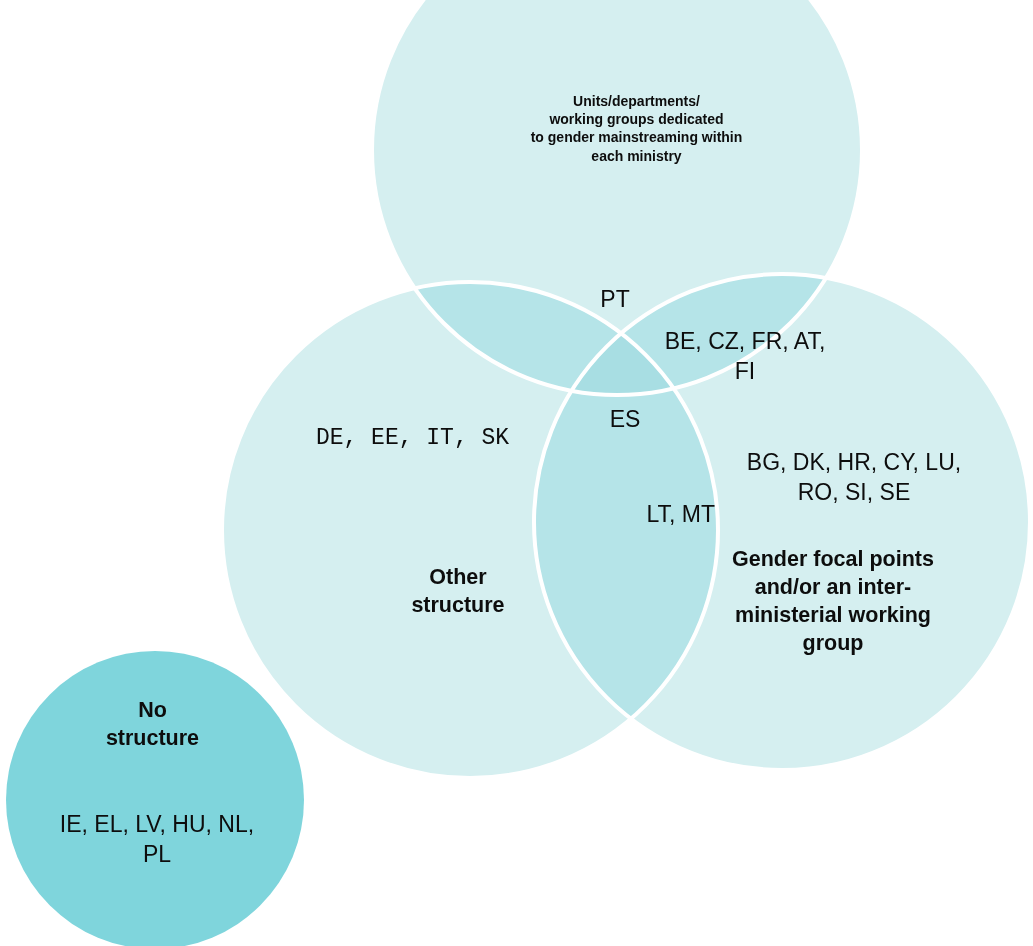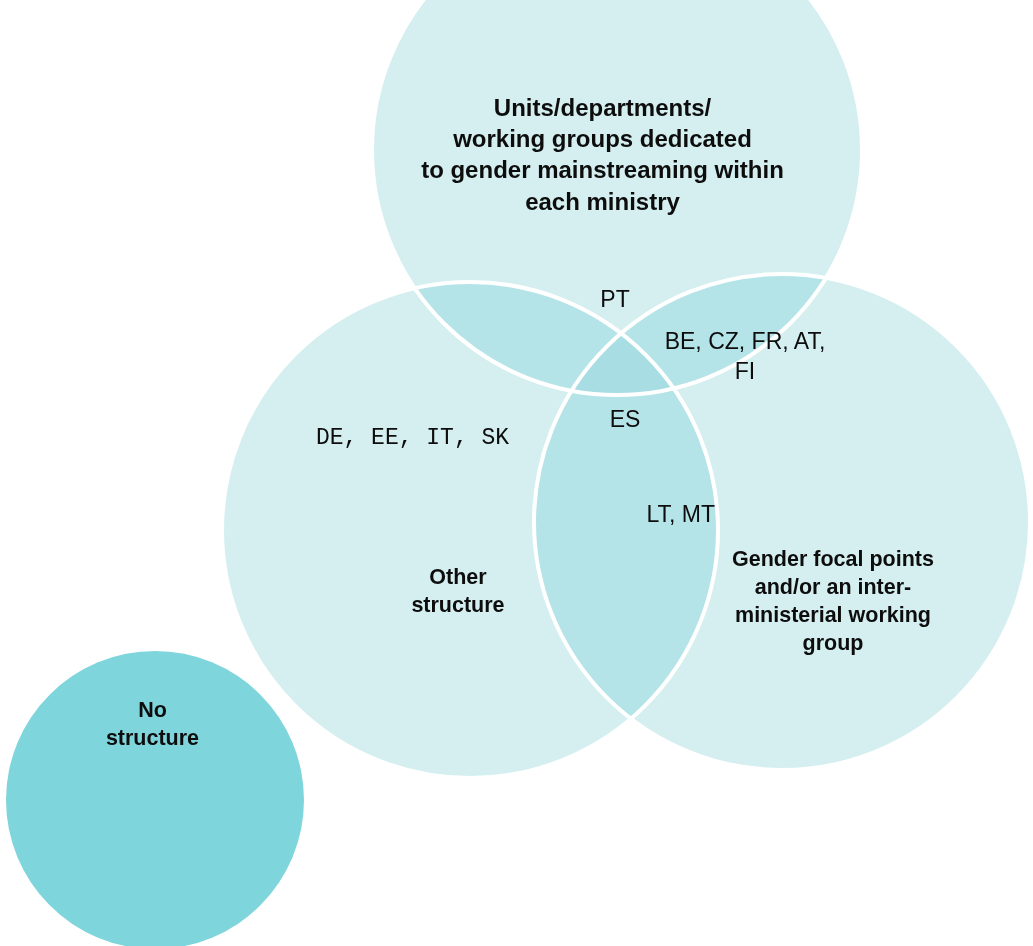--- a/index.html
+++ b/index.html
@@ -37,21 +37,21 @@
   .lbl.title {
     font-weight: bold;
     font-size: 21.5px;
   }
   .lbl.members {
     font-weight: normal;
     font-size: 23px;
   }
 
   
-  #label-top-title      { left: 380px; top: 92px;  width: 445px; font-size: 24px; }
+  #label-top-title      { left: 414px; top: 92px;  width: 445px; font-size: 14px; }
   #label-left-title     { left: 368px; top: 564px; width: 180px; }
   #label-right-title    { left: 688px; top: 546px; width: 290px; }
   #label-solo-title     { left: 60px;  top: 697px; width: 185px; text-align: center; }
 
   #label-left-members   { left: 300px; top: 424px; width: 225px; font-family: Liberation Mono, monospace; }
   #label-right-members  { left: 714px; top: 448px; width: 280px; }
   #label-solo-members   { left: 22px;  top: 810px; width: 270px; }
 
   #label-top-right-members { left: 630px; top: 327px; width: 230px; }
   #label-top-left-members  { left: 560px; top: 285px; width: 110px; }
@@ -116,23 +116,27 @@
 
   <div class="lbl members" id="label-center-members">ES</div>
 
   <div class="lbl members" id="label-bottom-members">LT, MT</div>
 
   <div class="lbl members" id="label-left-members">DE, EE, IT, SK</div>
 
   <div class="lbl title" id="label-left-title">Other
 structure</div>
 
+  <div class="lbl members" id="label-right-members">BG, DK, HR, CY, LU,
+RO, SI, SE</div>
 
   <div class="lbl title" id="label-right-title">Gender focal points
 and/or an inter-
 ministerial working
 group</div>
 
   <div class="lbl title" id="label-solo-title">No
 structure</div>
 
+  <div class="lbl members" id="label-solo-members">IE, EL, LV, HU, NL,
+PL</div>
 
 </div>
 
 </body></html>

